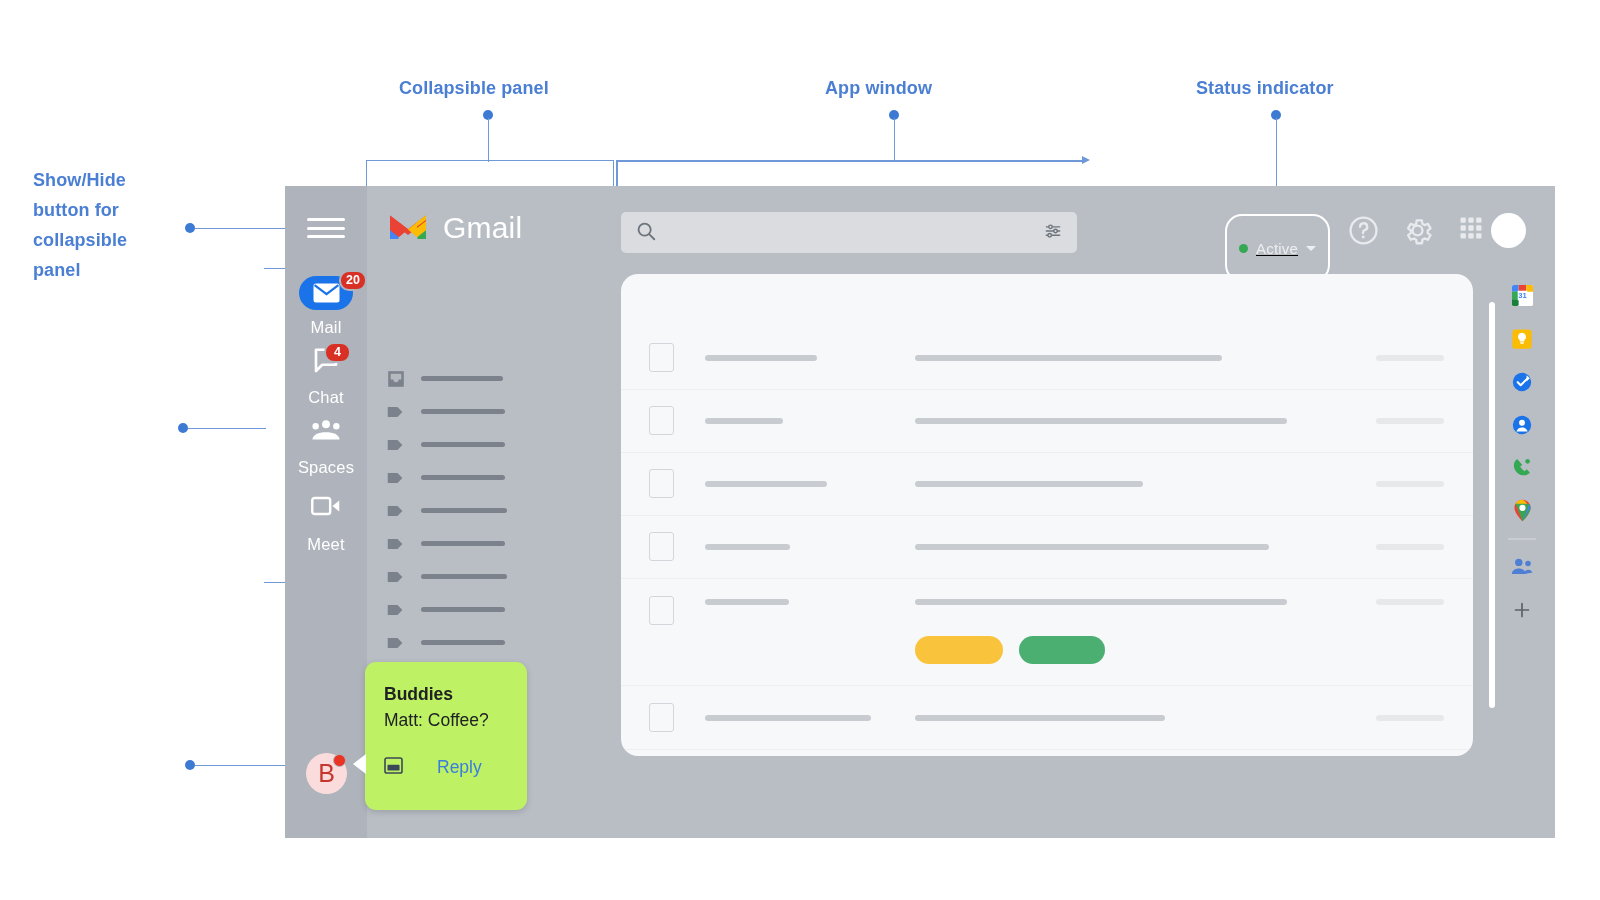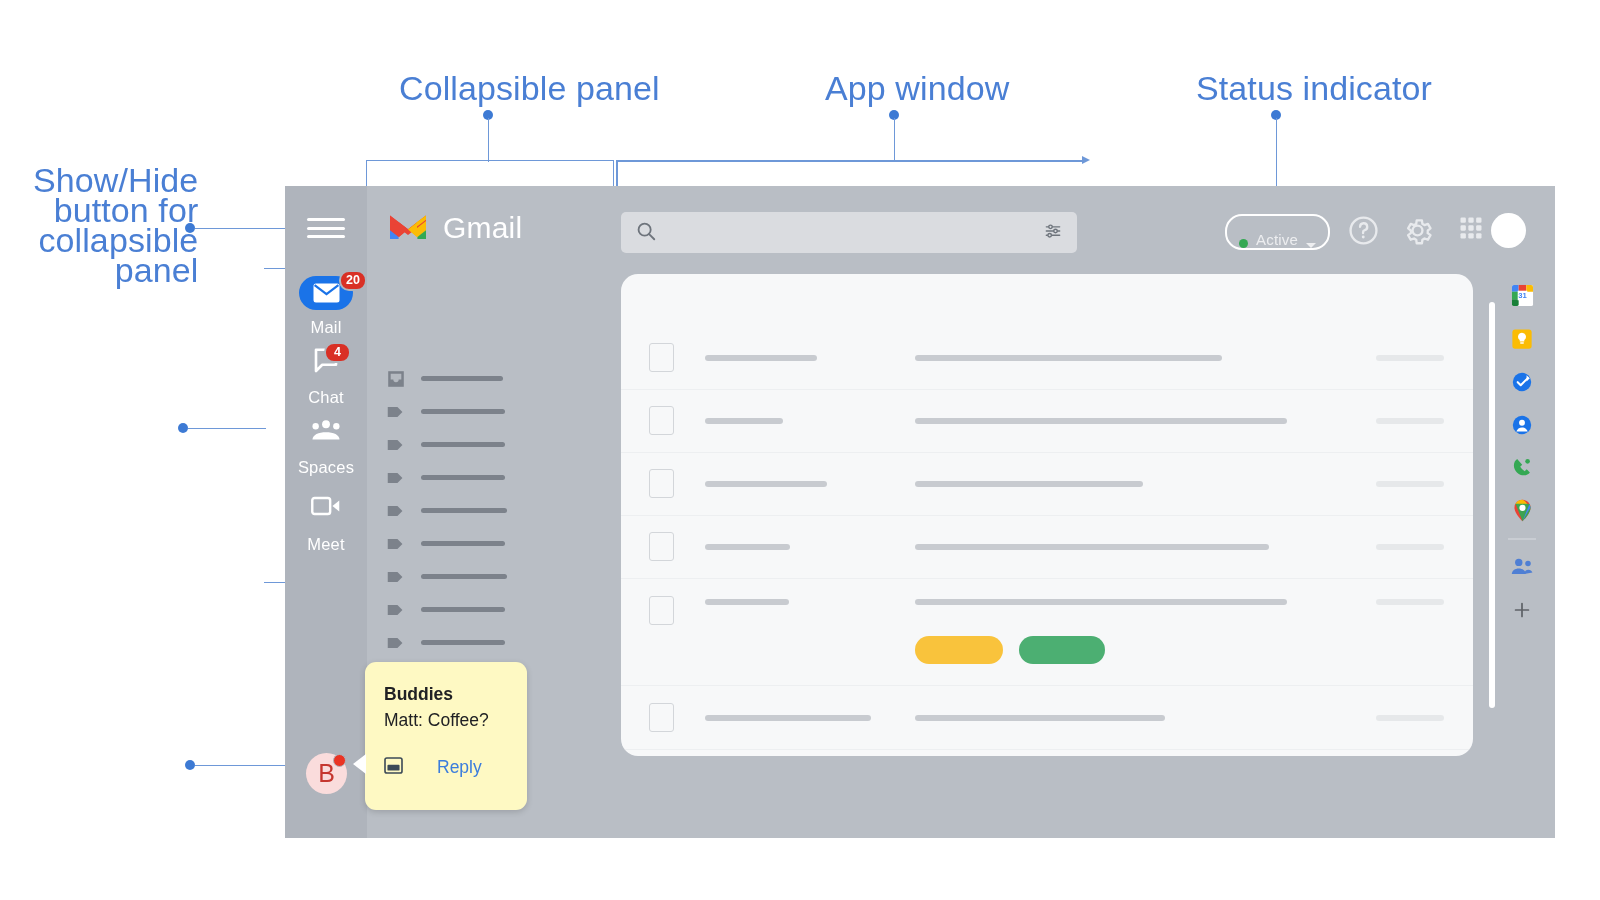--- a/index.html
+++ b/index.html
@@ -5,22 +5,22 @@
   html,body{margin:0;padding:0;}
   body{
     width:1600px;height:900px;background:#ffffff;overflow:hidden;
     font-family:"Liberation Sans","DejaVu Sans",sans-serif;
     position:relative;
   }
   .stage{position:absolute;left:0;top:0;width:1600px;height:900px;}
 
   
   .anno-label{
-    position:absolute;color:#4A7FD4;font-size:34px;line-height:30px;
-    font-weight:400;letter-spacing:.1px;white-space:pre-line;text-align:right;
+    position:absolute;color:#4A7FD4;font-size:18px;line-height:30px;
+    font-weight:700;letter-spacing:.1px;white-space:pre-line;
   }
   .anno-line{position:absolute;background:#6E98D8;}
   .anno-h{height:1.5px;}
   .anno-v{width:1.5px;}
   .anno-dot{position:absolute;width:10px;height:10px;border-radius:50%;background:#3D7AD4;}
   .anno-arrow{
     position:absolute;width:0;height:0;
     border-top:4.5px solid transparent;border-bottom:4.5px solid transparent;
     border-left:8px solid #6E98D8;
   }
@@ -92,21 +92,21 @@
   }
   .search .sicon{margin-left:14px;}
   .search input{
     flex:1;border:0;background:transparent;outline:none;font-size:16px;
     color:#5F6368;font-family:inherit;margin-left:10px;
   }
   .search .tune{margin-right:14px;}
 
   .status-chip{
     position:absolute;left:940px;top:28px;height:32px;border:2px solid #fff;
-    border-radius:17px;display:flex;align-items:flex-end;padding:0 12px;cursor:pointer;
+    border-radius:17px;display:flex;align-items:center;padding:16px 12px;cursor:pointer;text-decoration:underline;
   }
   .status-chip .sdot{width:9px;height:9px;border-radius:50%;background:#34A853;}
   .status-chip .stext{color:#EDEEF0;font-size:15px;margin-left:8px;letter-spacing:.2px;}
   .status-chip .scaret{
     width:0;height:0;margin-left:8px;
     border-left:5px solid transparent;border-right:5px solid transparent;
     border-top:5px solid #EDEEF0;
   }
   .tb-icon{position:absolute;top:28px;cursor:pointer;}
   .tb-avatar{
@@ -140,21 +140,21 @@
   .rrail{position:absolute;right:0;top:88px;width:66px;}
   .rr-item{
     width:66px;height:43px;display:flex;align-items:center;justify-content:center;
     cursor:pointer;
   }
   .rr-div{width:28px;height:1.5px;background:#C9CDD3;margin:6px 19px;}
 
   
   .bubble{
     position:absolute;left:365px;top:662px;width:162px;height:148px;
-    background:#fef9c3;border-radius:11px;box-shadow:0 2px 6px rgba(0,0,0,.16);
+    background:#bef264;border-radius:11px;box-shadow:0 2px 6px rgba(0,0,0,.16);
   }
   .bubble:after{
     content:"";position:absolute;left:-12px;top:92px;width:0;height:0;
     border-top:10px solid transparent;border-bottom:10px solid transparent;
     border-right:13px solid #ffffff;
   }
   .bubble .b-title{
     position:absolute;left:19px;top:22px;font-size:17.5px;font-weight:700;color:#202124;
   }
   .bubble .b-sub{

